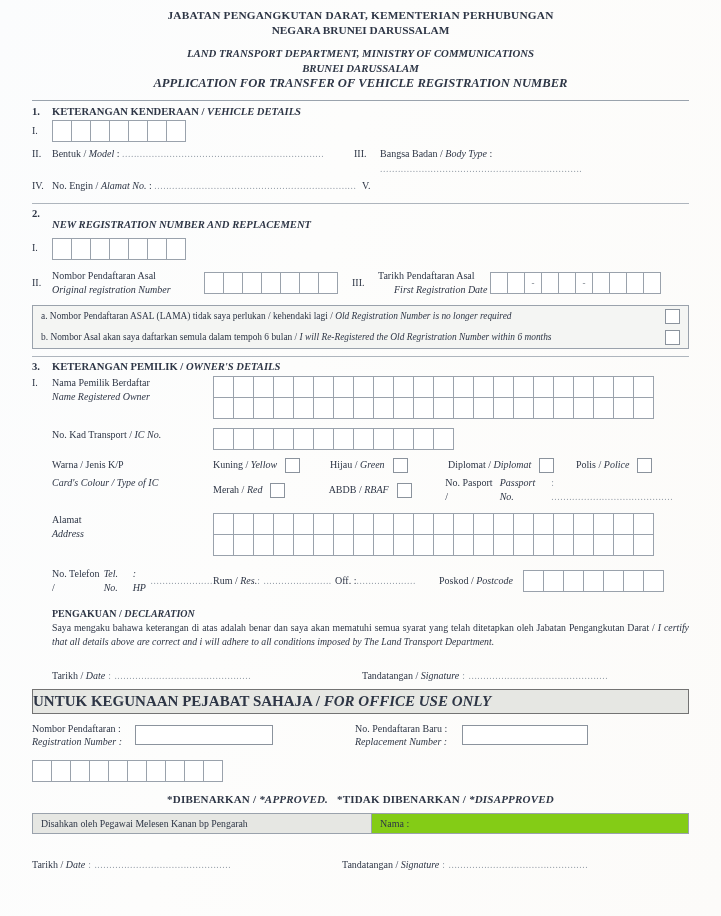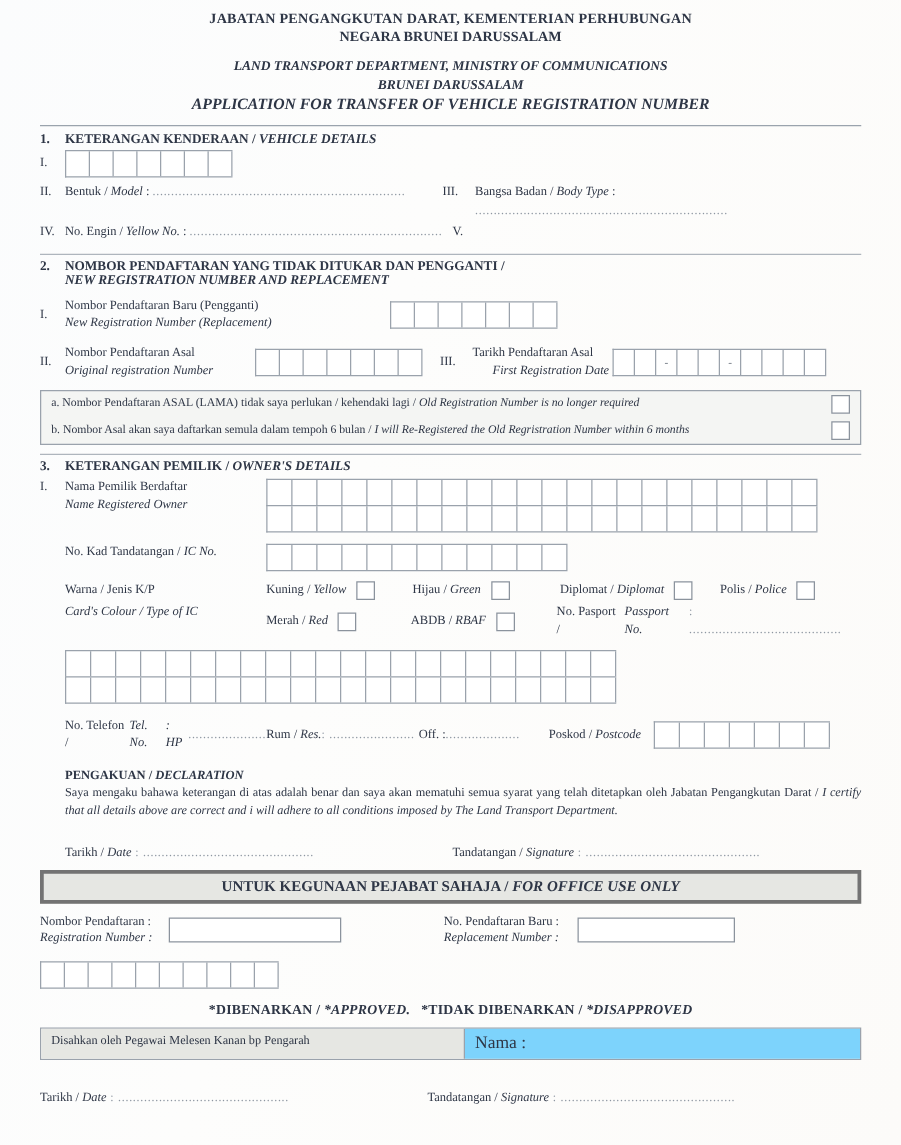--- a/index.html
+++ b/index.html
@@ -63,35 +63,35 @@
   .ab-row + .ab-row { }
   .ab-txt { flex: 1; }
   .chk { width: 13px; height: 13px; border: 1px solid #8b939d; background: #fff; flex: 0 0 13px; }
 
   
   .decl-ttl { font-weight: bold; font-size: 10px; margin-top: 4px; }
   .decl-p { font-size: 9.8px; line-height: 14px; text-align: justify; margin-top: 2px; }
 
   
   .band {
-    border: 3px solid #737373;
+    border: 1px solid #737373;
     background: #e6e7e3;
-    text-align: center;
+    text-align: left;
     font-weight: bold;
-    font-size: 12px;
+    font-size: 15px;
     padding: 3px 0;
     margin-top: 6px;
   }
   .ibox { border: 1px solid #8b939d; background: #fff; height: 18px; }
 
   .approve { text-align: center; font-weight: bold; font-size: 11px; margin-top: 11px; letter-spacing: .2px; }
 
   .cert-box { display: flex; border: 1px solid #9aa2ac; margin-top: 8px; }
   .cert-l { flex: 0 0 322px; background: #e6e7e3; font-size: 9.8px; padding: 4px 8px; border-right: 1px solid #9aa2ac; }
-  .cert-r { flex: 1; background: #7dd3fc; font-size: 14px; padding: 4px 8px; }
+  .cert-r { flex: 1; background: #84cc16; font-size: 10px; padding: 4px 8px; }
 </style>
 </head>
 <body>
 
 <div class="page">
 <div class="scan-tint"></div>
 <div class="content">
 
   <div class="hdr">
     <div class="hdr-l1">JABATAN PENGANGKUTAN DARAT, KEMENTERIAN PERHUBUNGAN</div>
@@ -134,41 +134,37 @@
     <span class="lbl">
       <span>Bangsa Badan /</span>
       <span class="it">Body Type</span><span> : </span><span class="dots">....................................................................</span>
     </span>
   </div>
 
   <div class="row" style="margin-top:3px">
     <span class="rn">IV.</span>
     <span class="lbl" style="width:310px">
       <span>No. Engin /</span>
-      <span class="it">Yellow No.</span><span> : </span><span class="dots">....................................................................</span>
+      <span class="it">Alamat No.</span><span> : </span><span class="dots">....................................................................</span>
     </span>
     <span class="rn" style="width:26px;flex:0 0 26px">V.</span>
   </div>
 
   <hr class="rule-thin" style="margin-top:9px">
 
   <div class="sec-head">
     <span class="sec-num">2.</span>
     <span class="sec-ttl">
-      <span>NOMBOR PENDAFTARAN YANG TIDAK DITUKAR DAN PENGGANTI /</span><br>
+      <br>
       <span class="it">NEW REGISTRATION NUMBER AND REPLACEMENT</span>
     </span>
   </div>
 
   <div class="row" style="margin-top:8px;align-items:center">
     <span class="rn">I.</span>
-    <span class="lbl" style="width:260px">
-      <span>Nombor Pendaftaran Baru (Pengganti)</span><br>
-      <span class="it">New Registration Number (Replacement)</span>
-    </span>
     <span class="grid">
       <span class="cell" style="width:19px;height:20px"></span>
       <span class="cell" style="width:19px;height:20px"></span>
       <span class="cell" style="width:19px;height:20px"></span>
       <span class="cell" style="width:19px;height:20px"></span>
       <span class="cell" style="width:19px;height:20px"></span>
       <span class="cell" style="width:19px;height:20px"></span>
       <span class="cell" style="width:19px;height:20px"></span>
     </span>
   </div>
@@ -290,21 +286,21 @@
             <span class="cell" style="width:20px;height:20px"></span>
             <span class="cell" style="width:20px;height:20px"></span>
             <span class="cell" style="width:20px;height:20px"></span>
       </span>
     </span>
   </div>
 
   <div class="row" style="margin-top:9px;align-items:flex-start">
     <span class="rn"></span>
     <span class="lbl" style="width:161px">
-      <span>No. Kad Tandatangan /</span>
+      <span>No. Kad Transport /</span>
       <span class="it">IC No.</span>
     </span>
     <span class="grid">
       <span class="cell" style="width:20px;height:20px"></span>
           <span class="cell" style="width:20px;height:20px"></span>
           <span class="cell" style="width:20px;height:20px"></span>
           <span class="cell" style="width:20px;height:20px"></span>
           <span class="cell" style="width:20px;height:20px"></span>
           <span class="cell" style="width:20px;height:20px"></span>
           <span class="cell" style="width:20px;height:20px"></span>
@@ -352,20 +348,24 @@
         <span class="chk" style="margin-left:8px"></span>
       </span>
       <span style="display:flex;align-items:center">
         <span>No. Pasport /</span>&nbsp;<span class="it">Passport No.</span><span class="dots"> : .........................................</span>
       </span>
     </span>
   </div>
 
   <div class="row" style="margin-top:8px">
     <span class="rn"></span>
+    <span class="lbl" style="width:161px">
+      <span>Alamat</span><br>
+      <span class="it">Address</span>
+    </span>
     <span style="display:block">
       <span class="grid" style="border-bottom:0">
         <span class="cell" style="width:20px;height:20px"></span>
             <span class="cell" style="width:20px;height:20px"></span>
             <span class="cell" style="width:20px;height:20px"></span>
             <span class="cell" style="width:20px;height:20px"></span>
             <span class="cell" style="width:20px;height:20px"></span>
             <span class="cell" style="width:20px;height:20px"></span>
             <span class="cell" style="width:20px;height:20px"></span>
             <span class="cell" style="width:20px;height:20px"></span>

